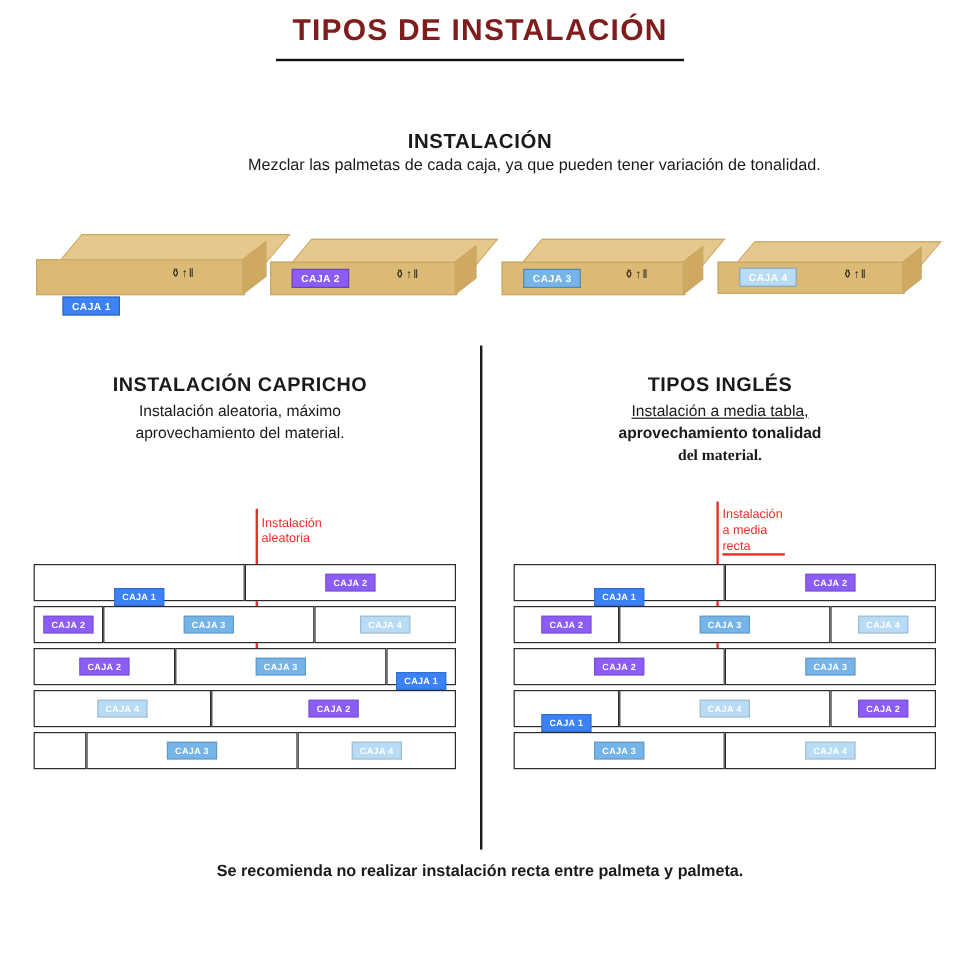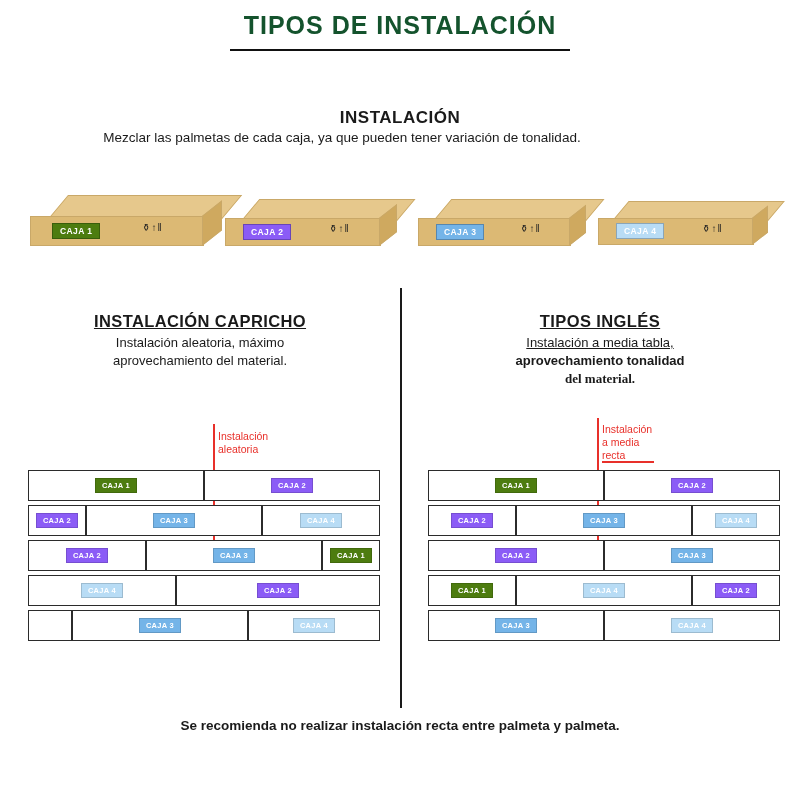--- a/index.html
+++ b/index.html
@@ -10,62 +10,62 @@
     color:#1a1a1a;
     position:relative;
     overflow:hidden;
   }
   
   .header{
     position:absolute;left:0;top:0;width:800px;height:50px;
     display:flex;align-items:center;justify-content:center;
   }
   .header-title{
-    font-size:25px;font-weight:bold;letter-spacing:1px;color:#14532d;
+    font-size:25px;font-weight:bold;letter-spacing:1px;color:#7f1d1d;
   }
   .header-rule{
     position:absolute;left:230px;top:49px;width:340px;height:2px;background:#111;
   }
   
   .sec-title{
     position:absolute;width:800px;text-align:center;
     font-size:17px;font-weight:bold;letter-spacing:.5px;
   }
   .sec-sub{
-    position:absolute;width:684px;text-align:center;font-size:13.5px;
+    position:absolute;width:684px;text-align:right;font-size:13.5px;
   }
   
   .boxes{position:absolute;left:0;top:185px;width:800px;height:70px;}
   .box-wrap{position:absolute;}
   .box-top{
     position:absolute;background:#e6c88c;
   }
   .box-face{
     position:absolute;background:#dcb974;border:1px solid #c9a868;
   }
   .box-side{
     position:absolute;background:#cfa95f;
   }
   .caja-tag{
     position:absolute;
     font-size:8.5px;font-weight:bold;color:#ffffff;
     padding:2px 7px;letter-spacing:.4px;
     border:1px solid rgba(0,0,0,.25);
   }
-  .tag-dark{background:#4d7c0f;}
+  .tag-dark{background:#3b82f6;margin-top:24px;}
   .tag-mid{background:#8b5cf6;}
   .tag-light{background:#74b4e8;}
   .tag-pale{background:#b8dcf5;color:#ffffff;}
   .fragile{
     position:absolute;font-size:10px;color:#222;letter-spacing:1px;
   }
   
   .vdiv{position:absolute;left:400px;top:288px;width:2px;height:420px;background:#1a1a1a;}
   
-  .col-title{position:absolute;text-align:center;font-size:16.5px;font-weight:bold;letter-spacing:.4px;text-decoration:underline;}
+  .col-title{position:absolute;text-align:center;font-size:16.5px;font-weight:bold;letter-spacing:.4px;}
   .col-sub{position:absolute;text-align:center;font-size:13px;line-height:18px;}
   .col-sub.bold{font-weight:bold;}
   
   .annot{
     position:absolute;color:#e8302a;font-size:10.5px;line-height:13px;font-weight:normal;
   }
   .annot-line{position:absolute;width:1.5px;background:#e8302a;}
   .annot-underline{position:absolute;height:1.5px;background:#e8302a;}
   
   .wall{position:absolute;}

